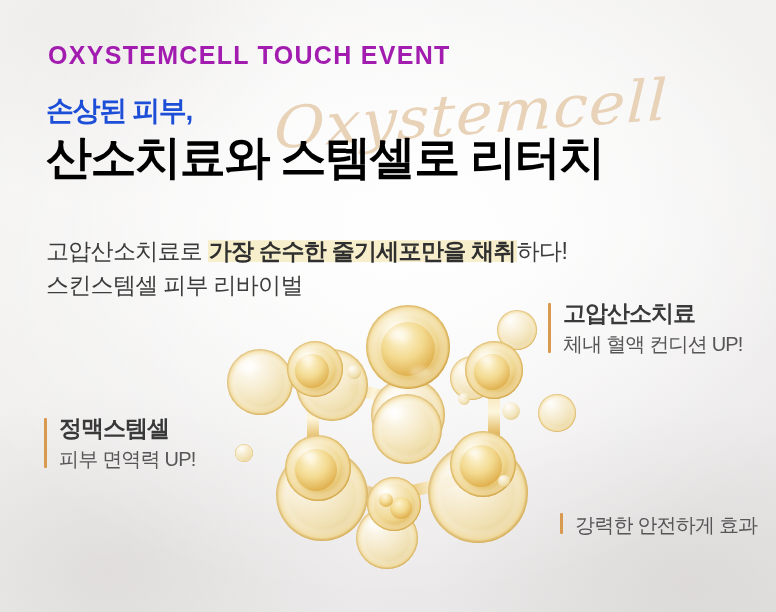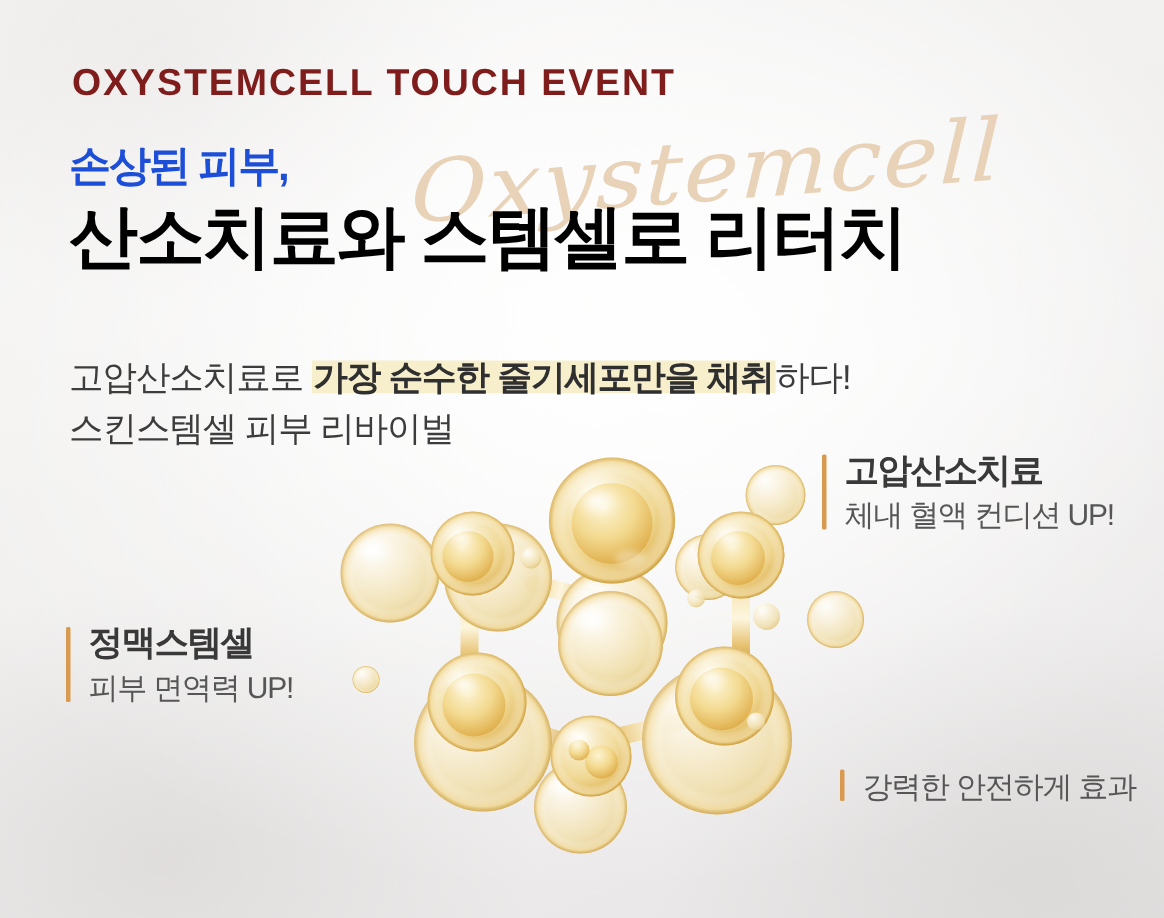--- a/index.html
+++ b/index.html
@@ -76,21 +76,21 @@
   }
 
   
   .eyebrow {
     position: absolute;
     left: 48px;
     top: 41px;
     font-size: 25px;
     font-weight: 700;
     letter-spacing: 1.3px;
-    color: #7f1d1d;
+    color: #a21caf;
     white-space: nowrap;
   }
 
   .headline {
     position: absolute;
     left: 46px;
     top: 96px;
     line-height: 1.06;
     white-space: nowrap;
   }

